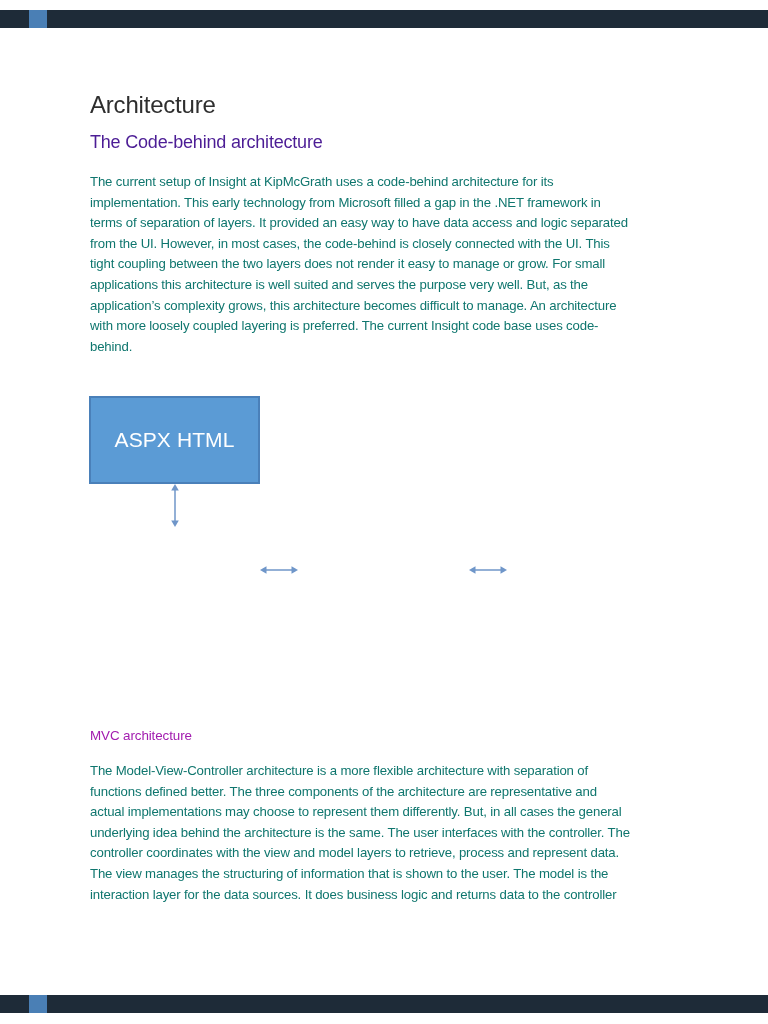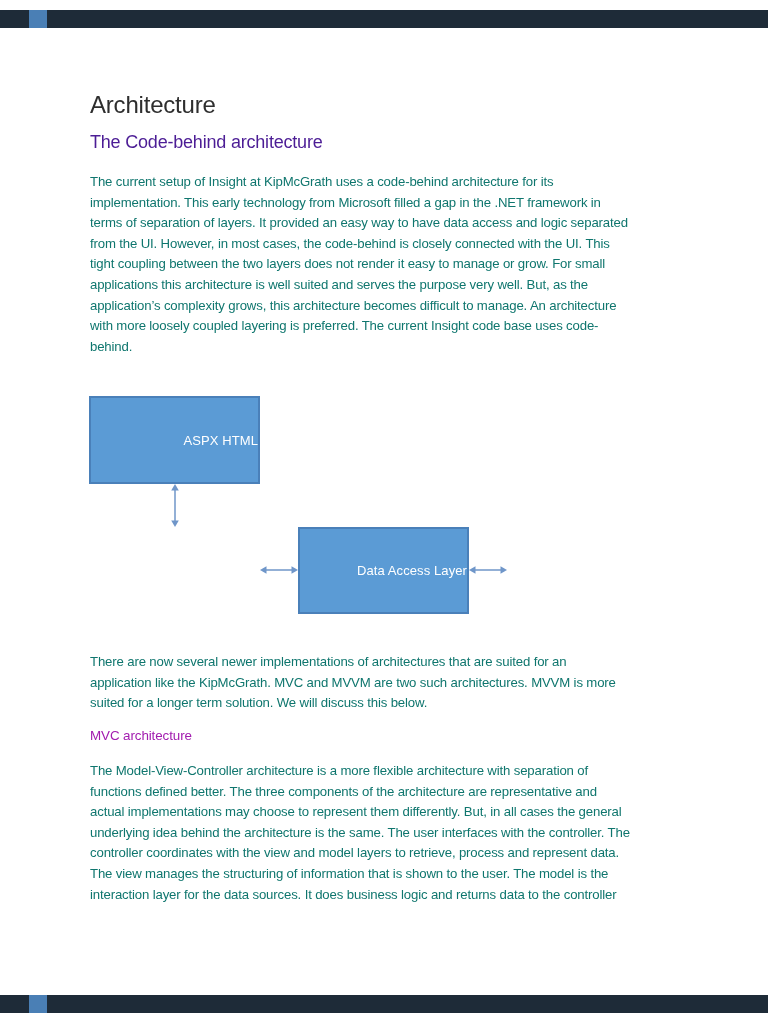--- a/index.html
+++ b/index.html
@@ -73,25 +73,25 @@
     color: #a21caf;
   }
 
   
   .dbox {
     position: absolute;
     box-sizing: border-box;
     background: #5b9bd5;
     border: 2px solid #4a80b9;
     color: #ffffff;
-    font-size: 13px;
+    font-size: 21px;
     letter-spacing: 0.1px;
     display: flex;
     align-items: center;
-    justify-content: flex-end;
+    justify-content: center;
   }
   .box-aspx { left: 89px;  top: 396px; width: 171px; height: 88px; }
   .box-cb   { left: 89px;  top: 527px; width: 171px; height: 87px; }
   .box-dal  { left: 298px; top: 527px; width: 171px; height: 87px; }
   .box-dl   { left: 508px; top: 527px; width: 171px; height: 87px; }
 
   .arrow { position: absolute; }
   .arr-v  { left: 169px; top: 484px; }
   .arr-h1 { left: 260px; top: 564px; }
   .arr-h2 { left: 469px; top: 564px; }
@@ -116,43 +116,37 @@
 from the UI.  However, in most cases, the code-behind is closely connected with the UI. This
 tight coupling between the two layers does not render it easy to manage or grow. For small
 applications this architecture is well suited and serves the purpose very well. But, as the
 application’s complexity grows, this architecture becomes difficult to manage. An architecture
 with more loosely coupled layering is preferred. The current Insight code base uses code-
 behind.</div>
 
   <div class="dbox box-aspx">
     <span>ASPX HTML</span>
   </div>
-  <div class="dbox box-dal">
-    <span>Data Access Layer</span>
-  </div>
 
   <svg class="arrow arr-v" width="12" height="43">
     <line x1="6" y1="5" x2="6" y2="38" stroke="#6f96c9" stroke-width="1.5"></line>
     <polygon points="6,0 2.2,6.5 9.8,6.5" fill="#6f96c9"></polygon>
     <polygon points="6,43 2.2,36.5 9.8,36.5" fill="#6f96c9"></polygon>
   </svg>
   <svg class="arrow arr-h1" width="38" height="12">
     <line x1="5" y1="6" x2="33" y2="6" stroke="#6f96c9" stroke-width="1.5"></line>
     <polygon points="0,6 6.5,2.2 6.5,9.8" fill="#6f96c9"></polygon>
     <polygon points="38,6 31.5,2.2 31.5,9.8" fill="#6f96c9"></polygon>
   </svg>
   <svg class="arrow arr-h2" width="38" height="12">
     <line x1="5" y1="6" x2="33" y2="6" stroke="#6f96c9" stroke-width="1.5"></line>
     <polygon points="0,6 6.5,2.2 6.5,9.8" fill="#6f96c9"></polygon>
     <polygon points="38,6 31.5,2.2 31.5,9.8" fill="#6f96c9"></polygon>
   </svg>
 
-  <div class="para p2">There are now several newer implementations of architectures that are suited for an
-application like the  KipMcGrath. MVC and MVVM are two such architectures. MVVM is more
-suited for a longer term solution. We will discuss this below.</div>
   <div class="h3">MVC architecture</div>
   <div class="para p3">The Model-View-Controller architecture is a more flexible architecture with separation of
 functions defined better. The three components of the architecture are representative and
 actual implementations may choose to represent them differently. But, in all cases the general
 underlying idea behind the architecture is the same. The user interfaces with the controller. The
 controller coordinates with the view and model layers to retrieve, process and represent data.
 The view manages the structuring of information that is shown to the user. The model is the
 interaction layer for the data sources. It does business logic and returns data to the controller</div>
 
 </div>

